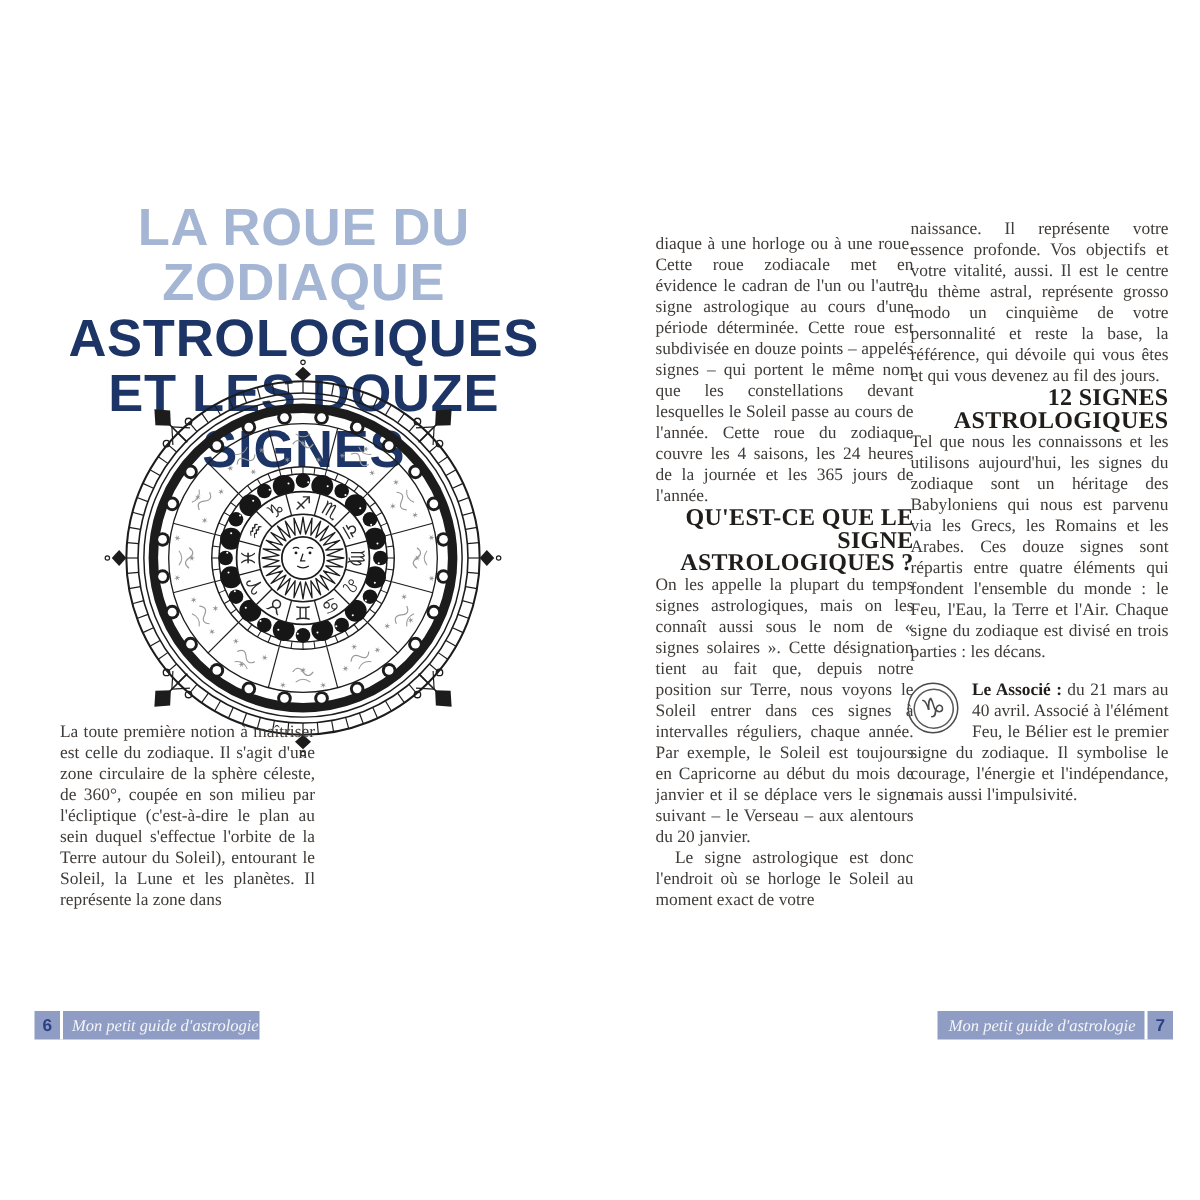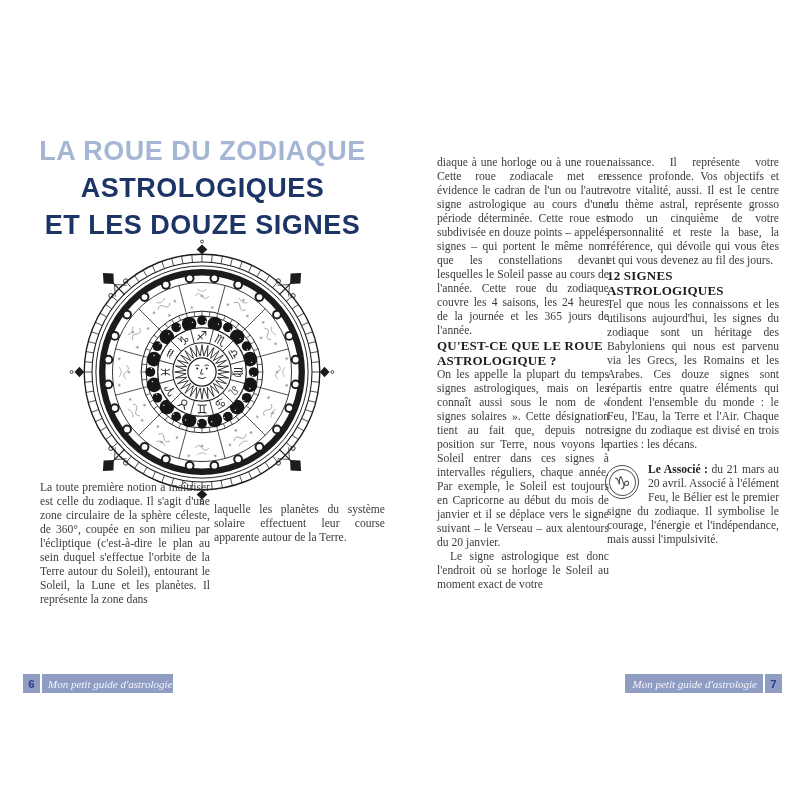--- a/index.html
+++ b/index.html
@@ -5,43 +5,43 @@
   html,body{margin:0;padding:0}
   body{
     width:800px;height:800px;position:relative;overflow:hidden;
     background:#ffffff;color:#3f3b38;
     font-family:"Liberation Serif",serif;
   }
   
   .title{
     position:absolute;top:133px;left:15px;width:375px;text-align:center;
     font-family:"Liberation Sans",sans-serif;font-weight:700;
-    font-size:27px;line-height:37px;letter-spacing:.5px;
+    font-size:35px;line-height:37px;letter-spacing:.5px;
   }
   .t-accent{color:#a4b6d3}
   .t-main{color:#1d3566}
   
   #wheel{position:absolute;left:56px;top:226px;width:292px;height:292px}
   #wheel svg{width:100%;height:100%;display:block}
   
   .col{position:absolute;font-size:11.6px;line-height:14px;text-align:justify}
   .col p{margin:0}
   .sp{margin-top:13px}
   .indent{text-indent:13px}
   .bhead{
-    font-weight:700;color:#201d1a;font-size:13px;line-height:15px;
-    letter-spacing:.2px;text-align:left;margin:0;
+    font-weight:700;color:#201d1a;font-size:16px;line-height:15px;
+    letter-spacing:.2px;text-align:right;margin:0;
   }
   .mt-lg{margin-top:46px;margin-bottom:2px}
   .mt-md{margin-top:30px;margin-bottom:3px}
   .mt-sm{margin-top:24px;margin-bottom:3px}
   #lcol1{left:40px;top:481px;width:170px}
   #lcol2{left:214px;top:503px;width:171px}
   #rcol1{left:437px;top:156px;width:172px}
-  #rcol2{left:607px;top:156px;width:172px}
+  #rcol2{left:607px;top:146px;width:172px}
   
   .aries{margin-top:11px}
   .aries .lbl{font-weight:700;color:#201d1a}
   .sign-icon{
     float:left;width:34px;height:34px;border:1.6px solid #4a4a4a;border-radius:50%;
     margin:2px 9px 2px -2px;position:relative;box-sizing:border-box;
   }
   .sign-icon-inner{
     position:absolute;inset:2.5px;border:1px solid #5a5a5a;border-radius:50%;
     display:flex;align-items:center;justify-content:center;
@@ -442,45 +442,44 @@
       <polygon points="29.0,150.0 24.1,155.5 19.0,150.0 24.1,144.5" fill="#1c1c1c"></polygon>
       <circle cx="16.0" cy="150.0" r="1.5" fill="none" stroke="#1c1c1c" stroke-width="0.8"></circle>
     </svg>
   </div>
 
 <div id="lcol1" class="col">
   <p>La toute première notion à maîtriser est celle du zodiaque. Il s'agit d'une zone circulaire de la sphère céleste, de 360°, coupée en son milieu par l'écliptique (c'est-à-dire le plan au sein duquel s'effectue l'orbite de la Terre autour du Soleil), entourant le Soleil, la Lune et les planètes. Il représente la zone dans</p>
 </div>
 
 <div id="lcol2" class="col">
-  <p>laquelle les planètes du système solaire effectuent leur course apparente autour de la Terre.</p>
 </div>
 
 <div class="footer f-left">
   <span class="f-num">6</span>
   <span class="f-sep"></span>
   <span class="f-title">Mon petit guide d'astrologie</span>
 </div>
 
 <div id="rcol1" class="col">
   <p>diaque à une horloge ou à une roue. Cette roue zodiacale met en évidence le cadran de l'un ou l'autre signe astrologique au cours d'une période déterminée. Cette roue est subdivisée en douze points – appelés signes – qui portent le même nom que les constellations devant lesquelles le Soleil passe au cours de l'année. Cette roue du zodiaque couvre les 4 saisons, les 24 heures de la journée et les 365 jours de l'année.</p>
-  <p class="bhead mt-md">QU'EST-CE QUE LE ROUE ASTROLOGIQUE ?</p>
+  <p class="bhead mt-md">QU'EST-CE QUE LE SIGNE ASTROLOGIQUES ?</p>
   <p>On les appelle la plupart du temps signes astrologiques, mais on les connaît aussi sous le nom de « signes solaires ». Cette désignation tient au fait que, depuis notre position sur Terre, nous voyons le Soleil entrer dans ces signes à intervalles réguliers, chaque année. Par exemple, le Soleil est toujours en Capricorne au début du mois de janvier et il se déplace vers le signe suivant – le Verseau – aux alentours du 20 janvier.</p>
   <p class="sp indent">Le signe astrologique est donc l'endroit où se horloge le Soleil au moment exact de votre</p>
 </div>
 
 <div id="rcol2" class="col">
   <p>naissance. Il représente votre essence profonde. Vos objectifs et votre vitalité, aussi. Il est le centre du thème astral, représente grosso modo un cinquième de votre personnalité et reste la base, la référence, qui dévoile qui vous êtes et qui vous devenez au fil des jours.</p>
   <p class="bhead mt-sm">12 SIGNES ASTROLOGIQUES</p>
   <p>Tel que nous les connaissons et les utilisons aujourd'hui, les signes du zodiaque sont un héritage des Babyloniens qui nous est parvenu via les Grecs, les Romains et les Arabes. Ces douze signes sont répartis entre quatre éléments qui fondent l'ensemble du monde : le Feu, l'Eau, la Terre et l'Air. Chaque signe du zodiaque est divisé en trois parties : les décans.</p>
   <div class="aries">
     <span class="sign-icon">
       <span class="sign-icon-inner">♑</span>
     </span>
-    <span class="lbl">Le Associé :</span><span> du 21 mars au 20 avril. Associé à l'élément Feu, le Bélier est le premier signe du zodiaque. Il symbolise le courage, l'énergie et l'indépendance, mais aussi l'impulsivité.</span>
+    <span class="lbl">Le Associé :</span><span> du 21 mars au 40 avril. Associé à l'élément Feu, le Bélier est le premier signe du zodiaque. Il symbolise le courage, l'énergie et l'indépendance, mais aussi l'impulsivité.</span>
   </div>
 </div>
 
 <div class="footer f-right">
   <span class="f-title">Mon petit guide d'astrologie</span>
   <span class="f-sep"></span>
   <span class="f-num">7</span>
 </div>
 
 </body></html>

